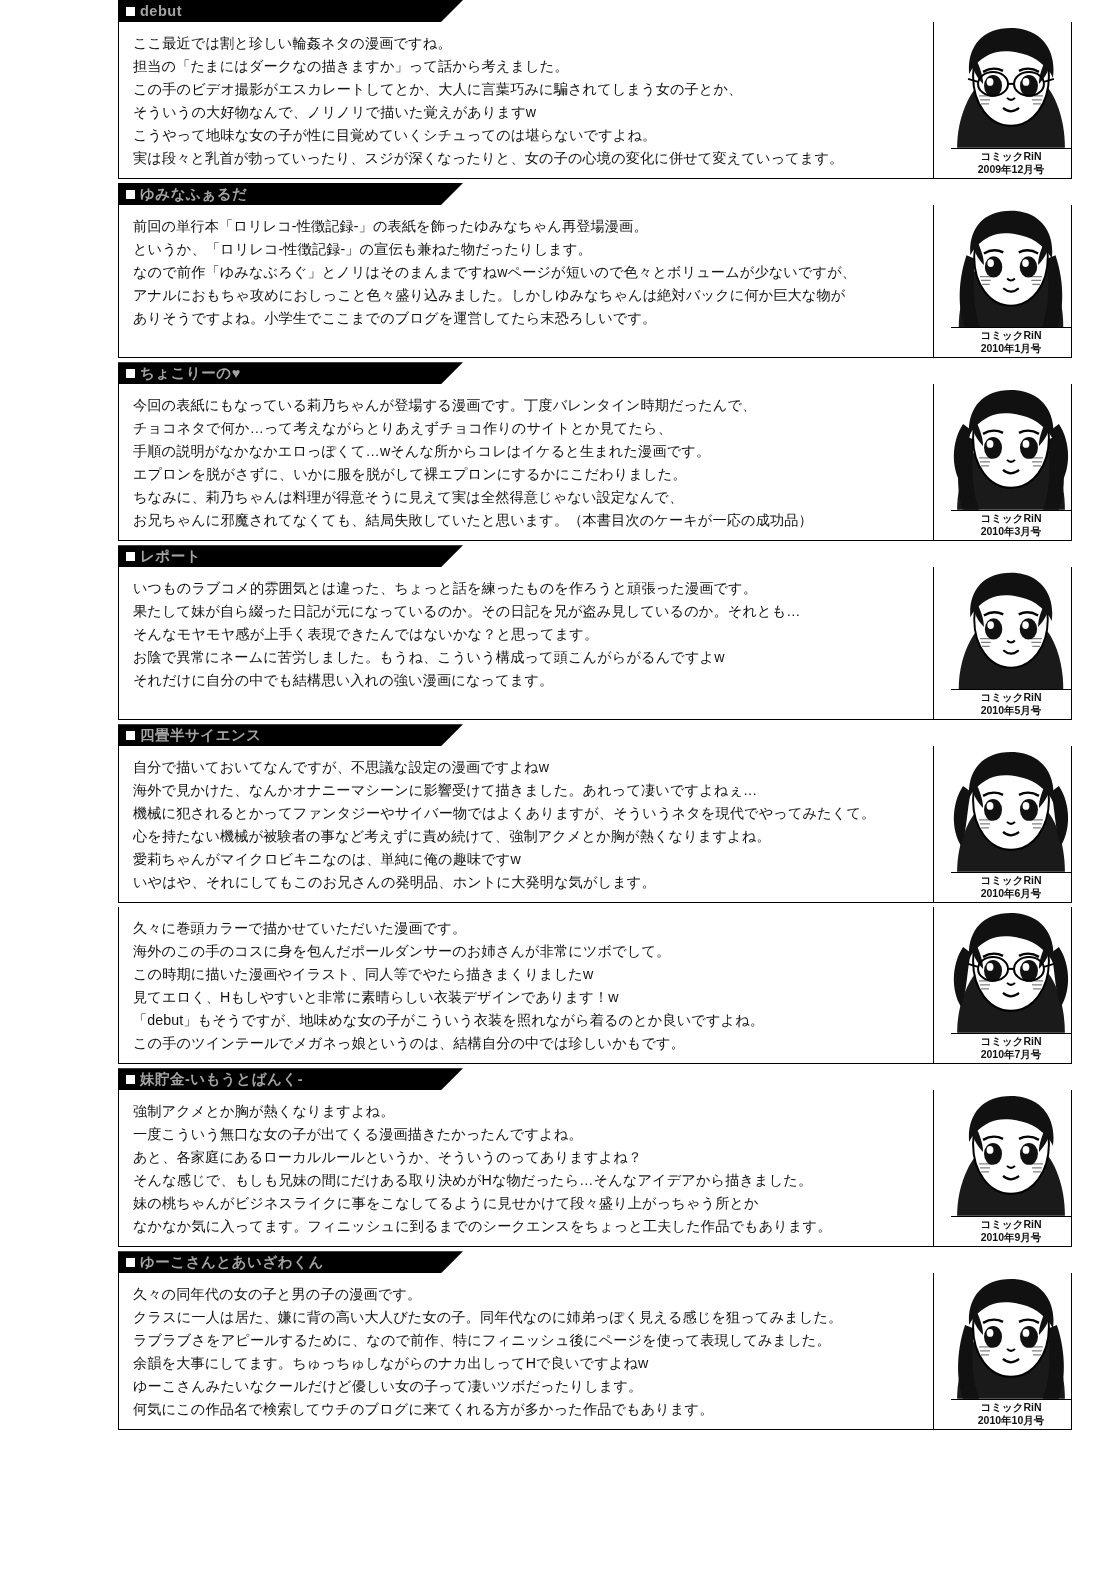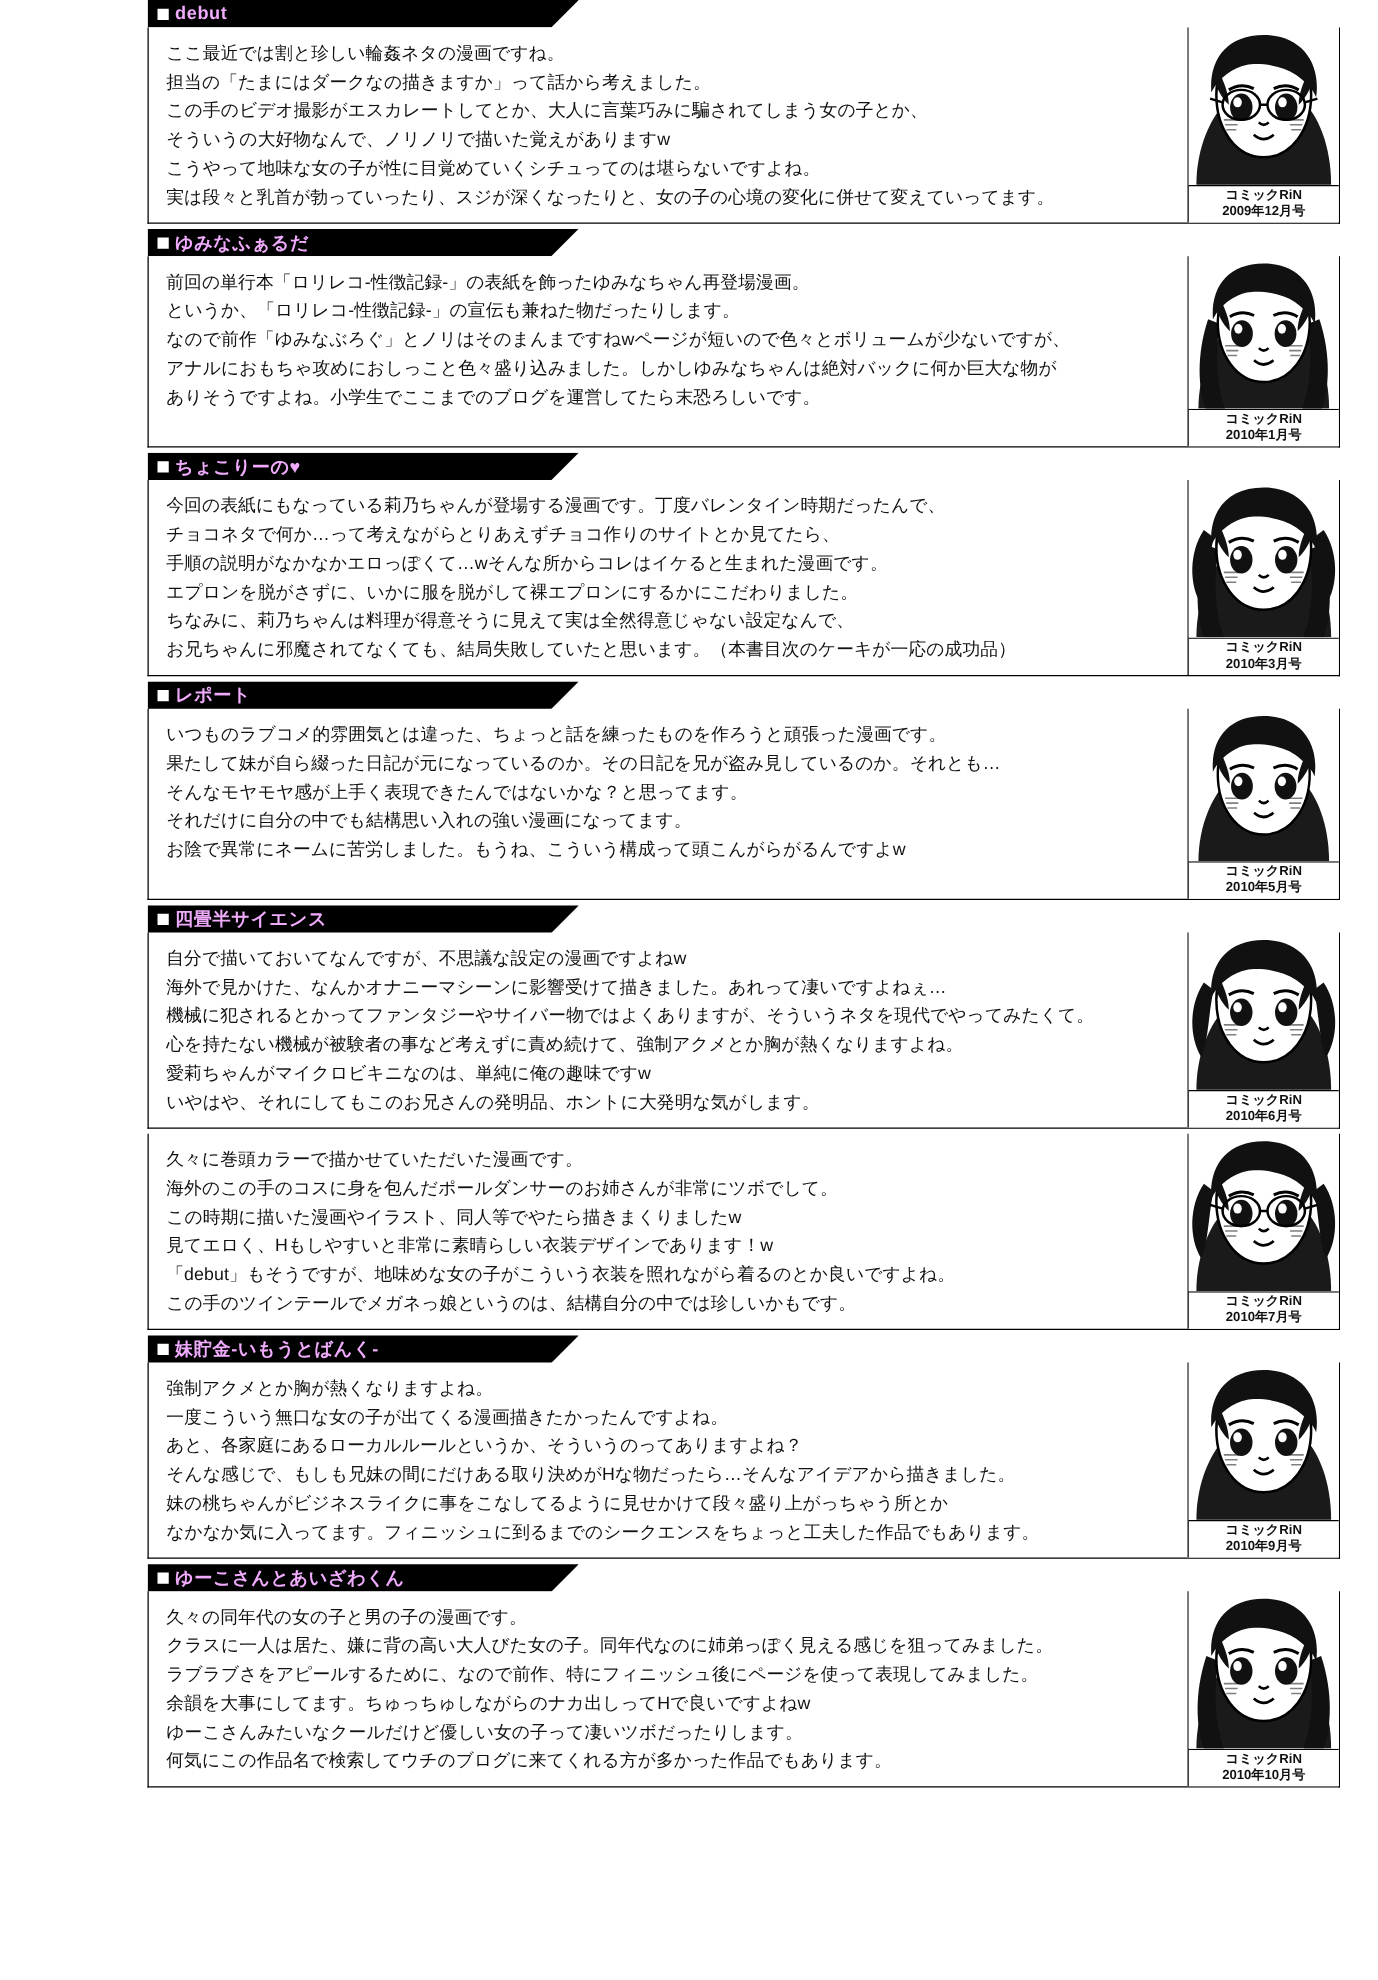--- a/index.html
+++ b/index.html
@@ -25,21 +25,21 @@
     position: relative;
     margin: 0 0 4px 0;
     padding: 0 30px 0 118px;
   }
   
   .entry-head {
     position: relative;
     height: 22px;
     width: 345px;
     background: #000000;
-    color: #f0abfc;
+    color: #a3a3a3;
     display: flex;
     align-items: center;
     padding: 0 0 0 8px;
     box-sizing: border-box;
     font-size: 14.5px;
     font-weight: bold;
     letter-spacing: 0.5px;
     clip-path: polygon(0 0, 100% 0, calc(100% - 22px) 100%, 0 100%);
   }
   .entry-head .sq {
@@ -74,20 +74,21 @@
     white-space: nowrap;
   }
   .thumb-col {
     flex: 0 0 120px;
     width: 120px;
     border-left: 1px solid #000000;
     display: flex;
     flex-direction: column;
     align-items: stretch;
     background: #ffffff;
+    padding-left: 17px;
   }
   .thumb-art {
     flex: 1 1 auto;
     position: relative;
     overflow: hidden;
     background: #ffffff;
   }
   .thumb-meta {
     border-top: 1px solid #000000;
     font-size: 10.5px;
@@ -275,22 +276,22 @@
       <div class="entry">
         <div class="entry-head">
           <span class="sq"></span>
           <span class="title">レポート</span>
         </div>
         <div class="entry-body">
           <div class="entry-text">
             <p>いつものラブコメ的雰囲気とは違った、ちょっと話を練ったものを作ろうと頑張った漫画です。</p>
             <p>果たして妹が自ら綴った日記が元になっているのか。その日記を兄が盗み見しているのか。それとも…</p>
             <p>そんなモヤモヤ感が上手く表現できたんではないかな？と思ってます。</p>
+            <p>お陰で異常にネームに苦労しました。もうね、こういう構成って頭こんがらがるんですよw</p>
             <p>それだけに自分の中でも結構思い入れの強い漫画になってます。</p>
-            <p>お陰で異常にネームに苦労しました。もうね、こういう構成って頭こんがらがるんですよw</p>
           </div>
           <div class="thumb-col">
             <div class="thumb-art">
   <svg viewBox="0 0 124 126" preserveAspectRatio="xMidYMid slice" aria-hidden="true">
     <rect x="0" y="0" width="124" height="126" fill="#ffffff"></rect>
     <g>
       <path d="M8 126 C8 96 20 70 34 58 L92 58 C106 70 116 96 116 126 Z" fill="#1a1a1a"></path>
 
       <path d="M62 12 C36 12 24 32 24 54 C24 82 40 104 62 104 C84 104 100 82 100 54 C100 32 88 12 62 12 Z" fill="#ffffff" stroke="#000" stroke-width="2"></path>
       <path d="M62 6 C32 6 18 26 20 52 C26 40 38 32 48 30 C58 28 76 30 88 38 C96 44 102 50 104 56 C108 28 92 6 62 6 Z" fill="#111"></path>

